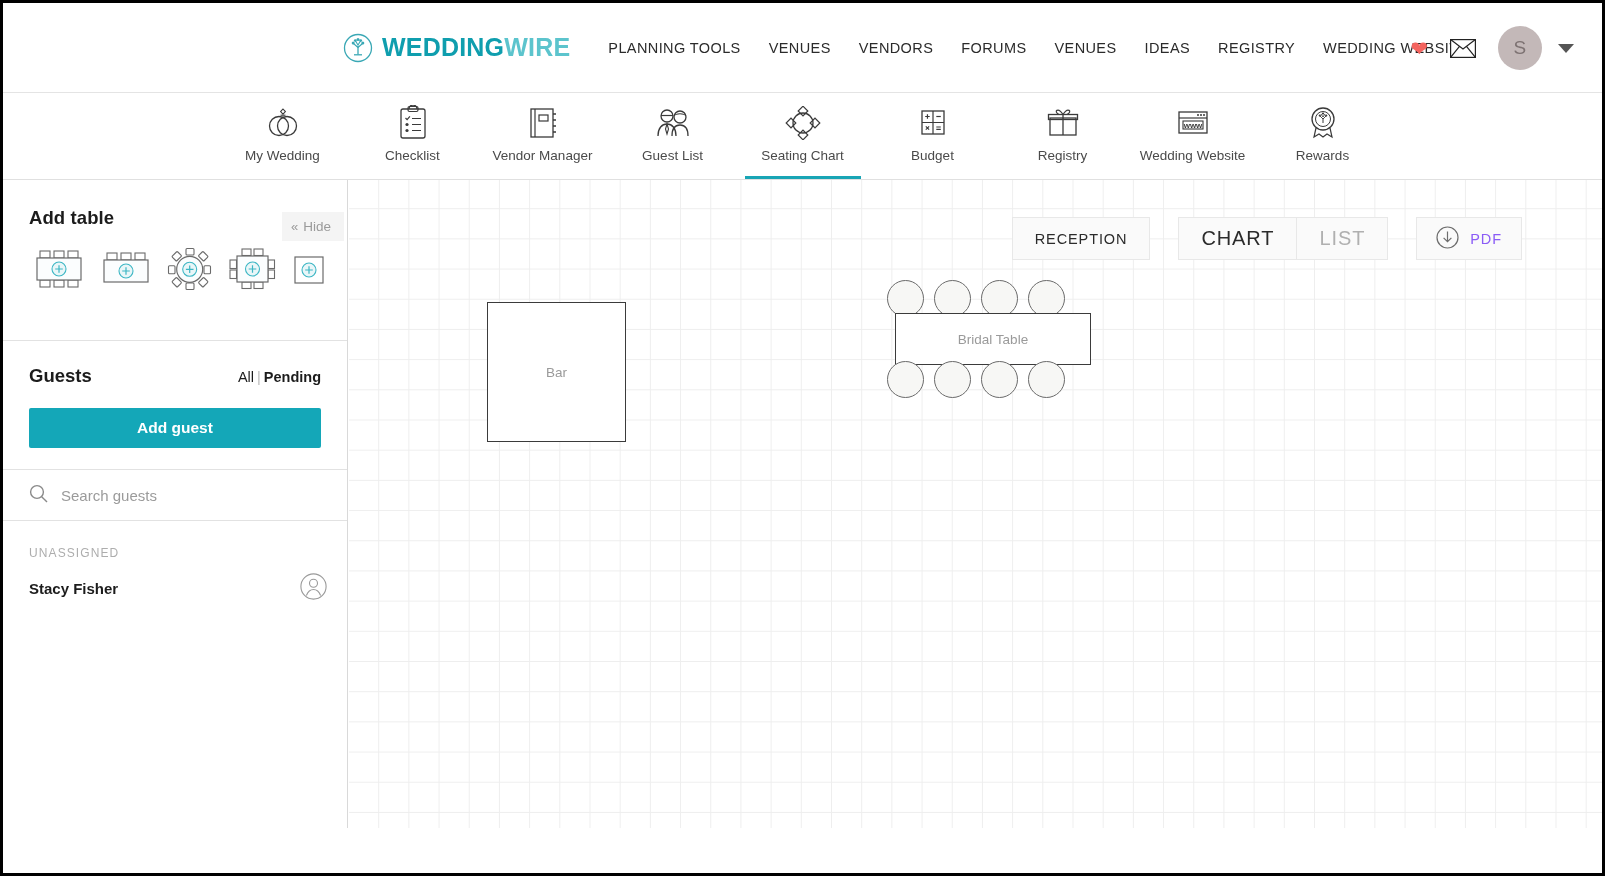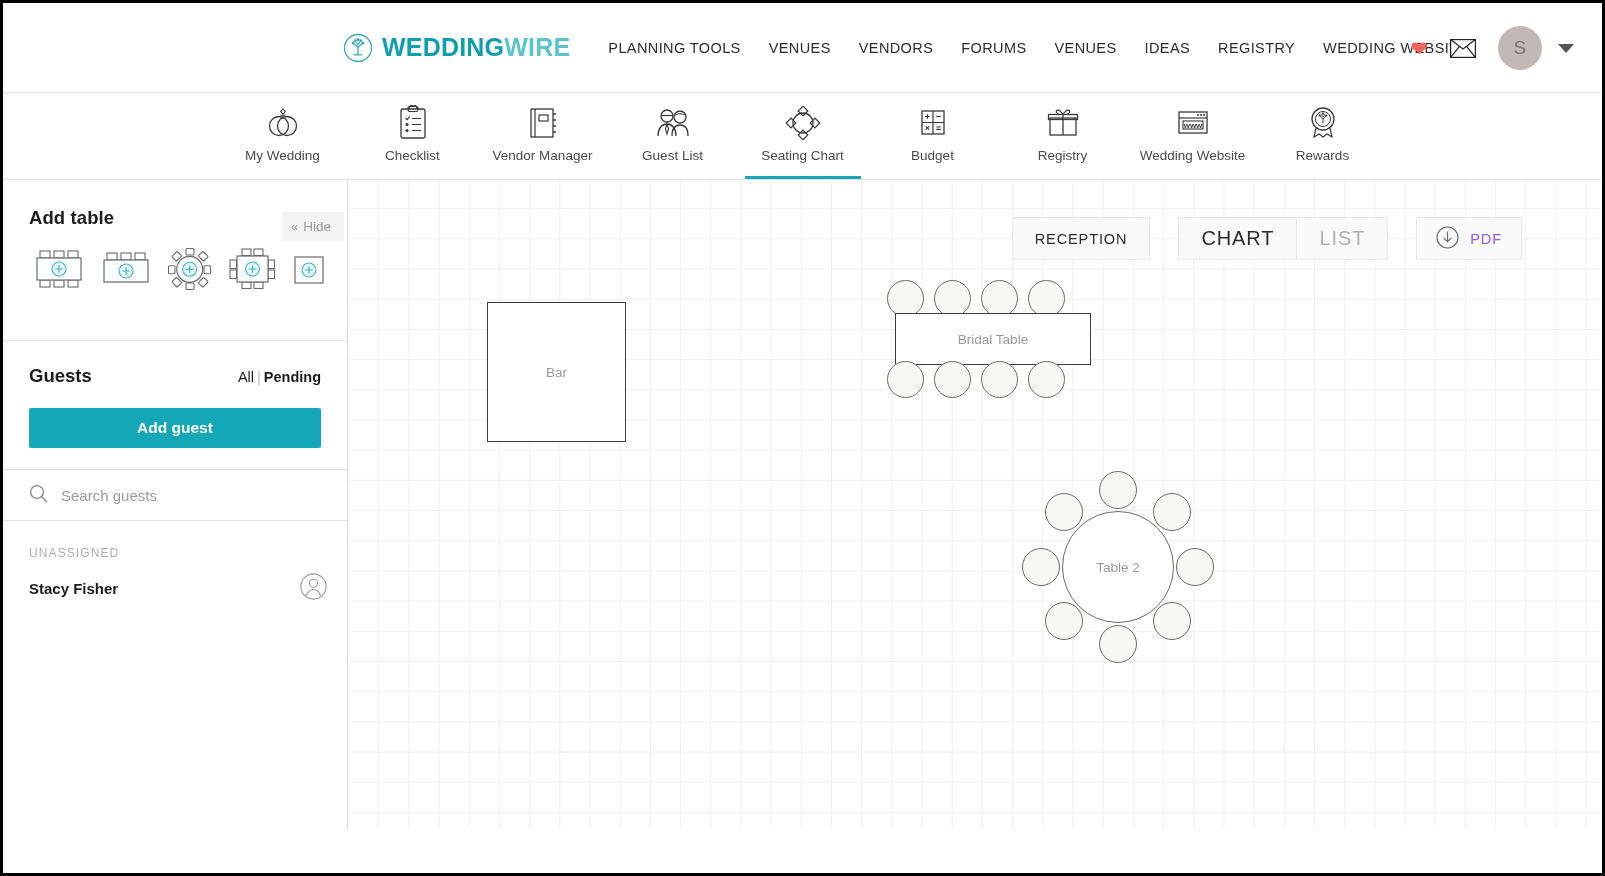--- a/index.html
+++ b/index.html
@@ -529,28 +529,15 @@
         <span class="obj-label">Bridal Table</span>
       </div>
 
       <div class="chair" style="left:8px;  top:81px; width:37px; height:37px;"></div>
       <div class="chair" style="left:55px; top:81px; width:37px; height:37px;"></div>
       <div class="chair" style="left:102px;top:81px; width:37px; height:37px;"></div>
       <div class="chair" style="left:149px;top:81px; width:37px; height:37px;"></div>
     </div>
 
 
-    <div class="obj" style="left:673px; top:291px; width:192px; height:192px;">
-      <div class="round-top" style="left:40px; top:40px; width:112px; height:112px;">
-        <span class="obj-label">Table 2</span>
-      </div>
-      <div class="chair" style="left:77px; top:0px;   width:38px; height:38px;"></div>
-      <div class="chair" style="left:131px;top:22px;  width:38px; height:38px;"></div>
-      <div class="chair" style="left:154px;top:77px;  width:38px; height:38px;"></div>
-      <div class="chair" style="left:131px;top:131px; width:38px; height:38px;"></div>
-      <div class="chair" style="left:77px; top:154px; width:38px; height:38px;"></div>
-      <div class="chair" style="left:23px; top:131px; width:38px; height:38px;"></div>
-      <div class="chair" style="left:0px;  top:77px;  width:38px; height:38px;"></div>
-      <div class="chair" style="left:23px; top:22px;  width:38px; height:38px;"></div>
-    </div>
 
   </main>
 </div>
 
 </body></html>

